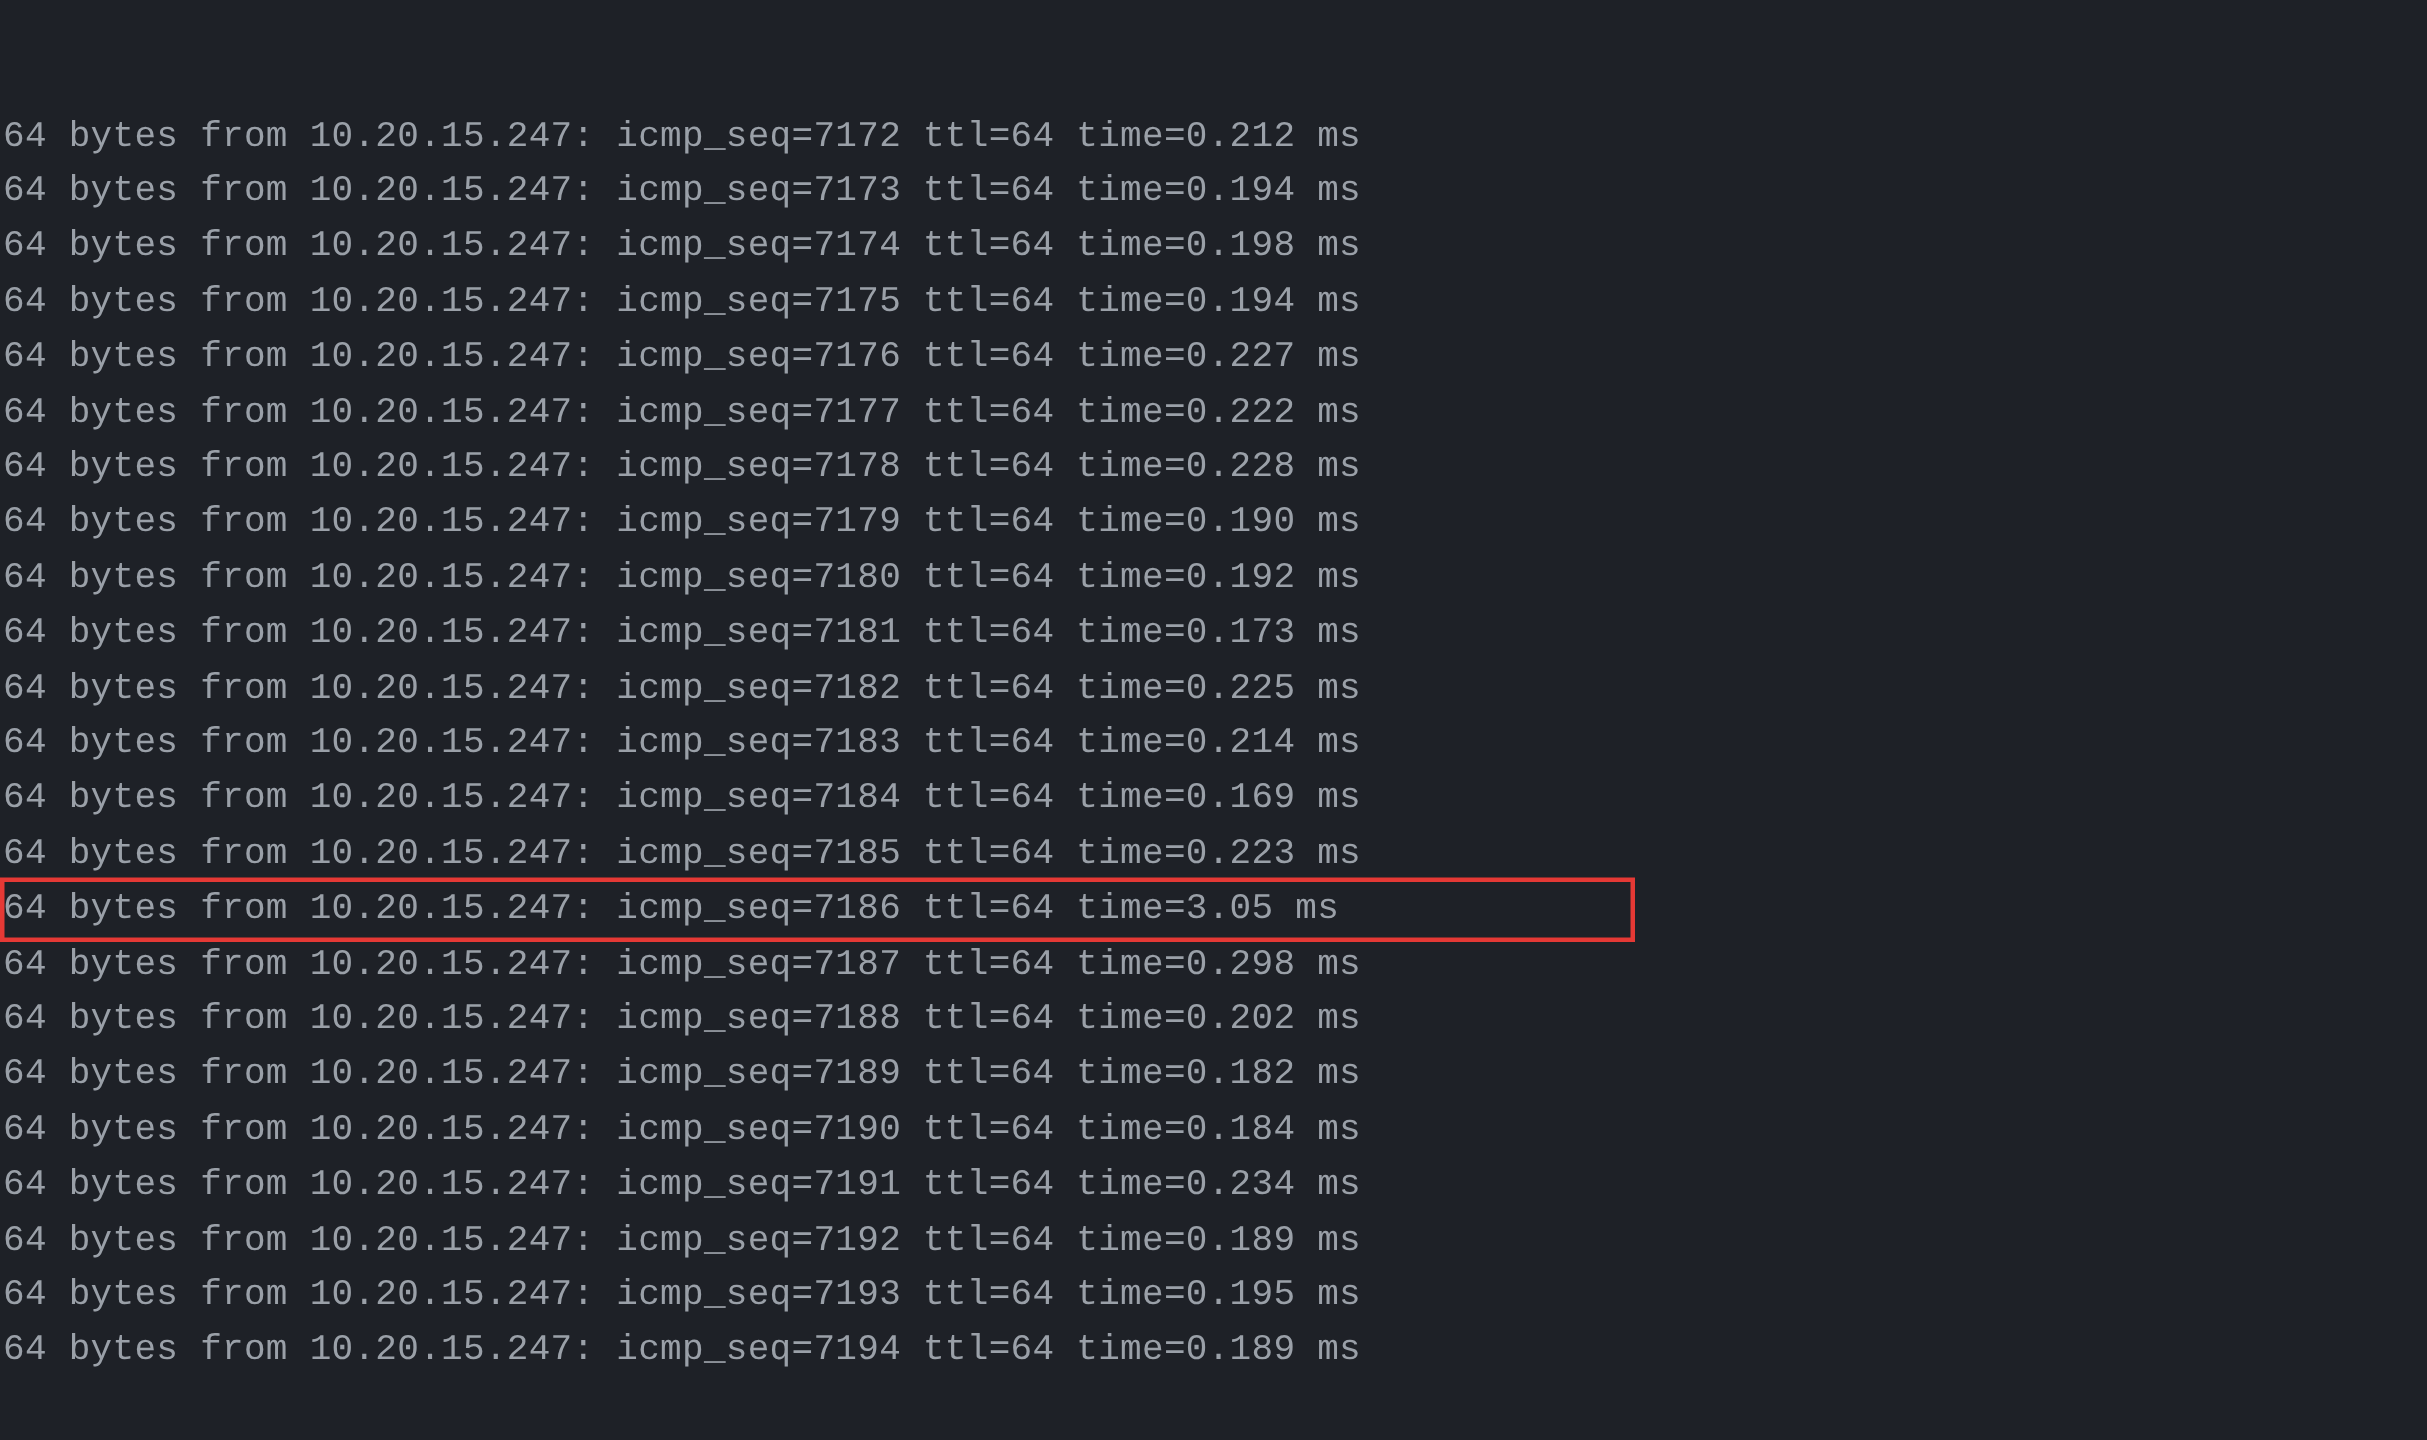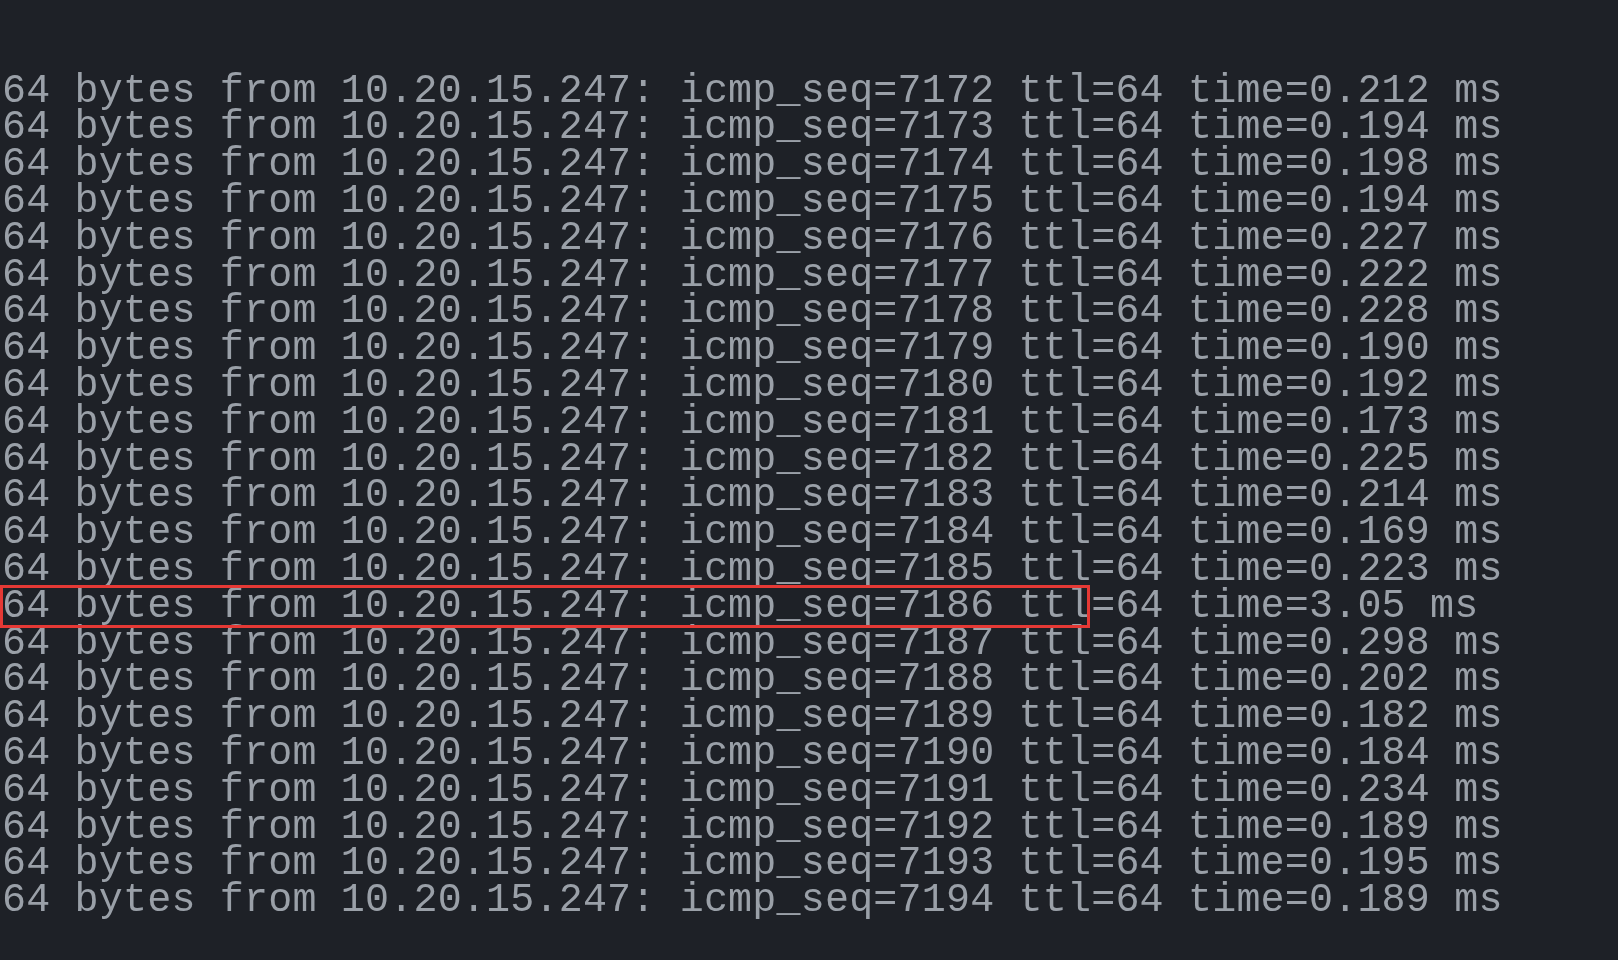--- a/index.html
+++ b/index.html
@@ -5,21 +5,21 @@
   html, body {
     margin: 0;
     padding: 0;
     width: 1618px;
     height: 960px;
     background: #1e2127;
     overflow: hidden;
   }
   .terminal {
     font-family: "SFMono-Regular", "Menlo", "Consolas", "Liberation Mono", monospace;
-    font-size: 40px;
+    font-size: 24px;
     line-height: 36.8px;
     color: #9aa0a8;
     white-space: pre;
     padding: 0;
     letter-spacing: 0.2px;
   }
   .line {
     position: relative;
     padding-left: 2px;
     height: 36.8px;

